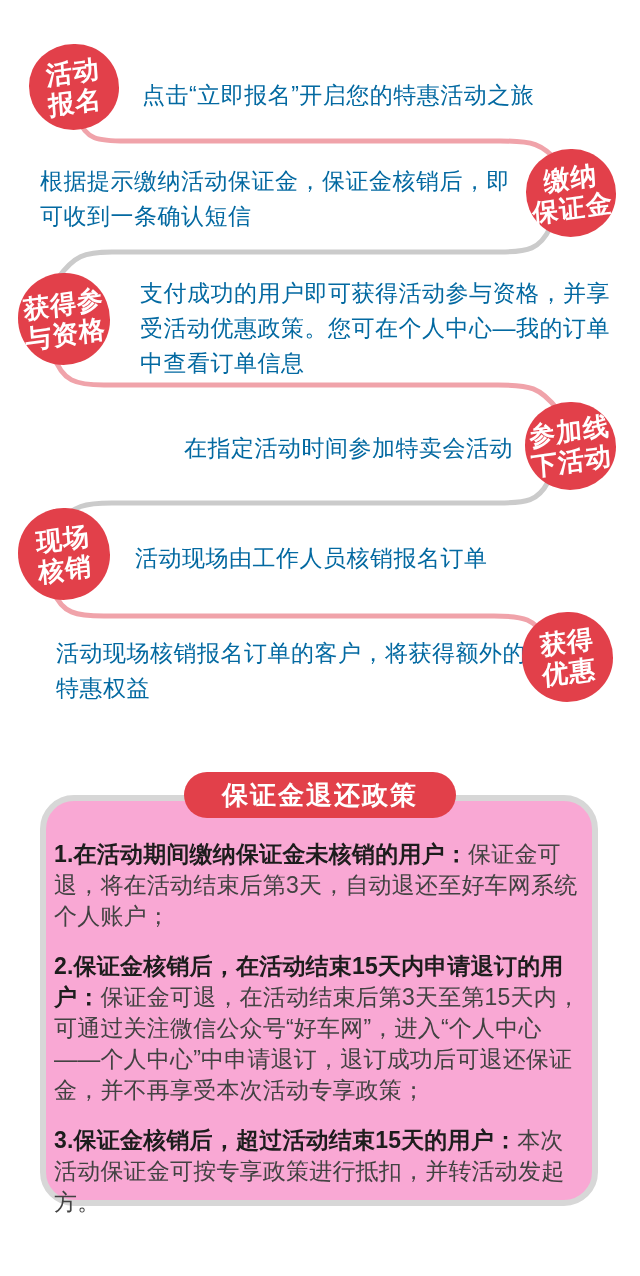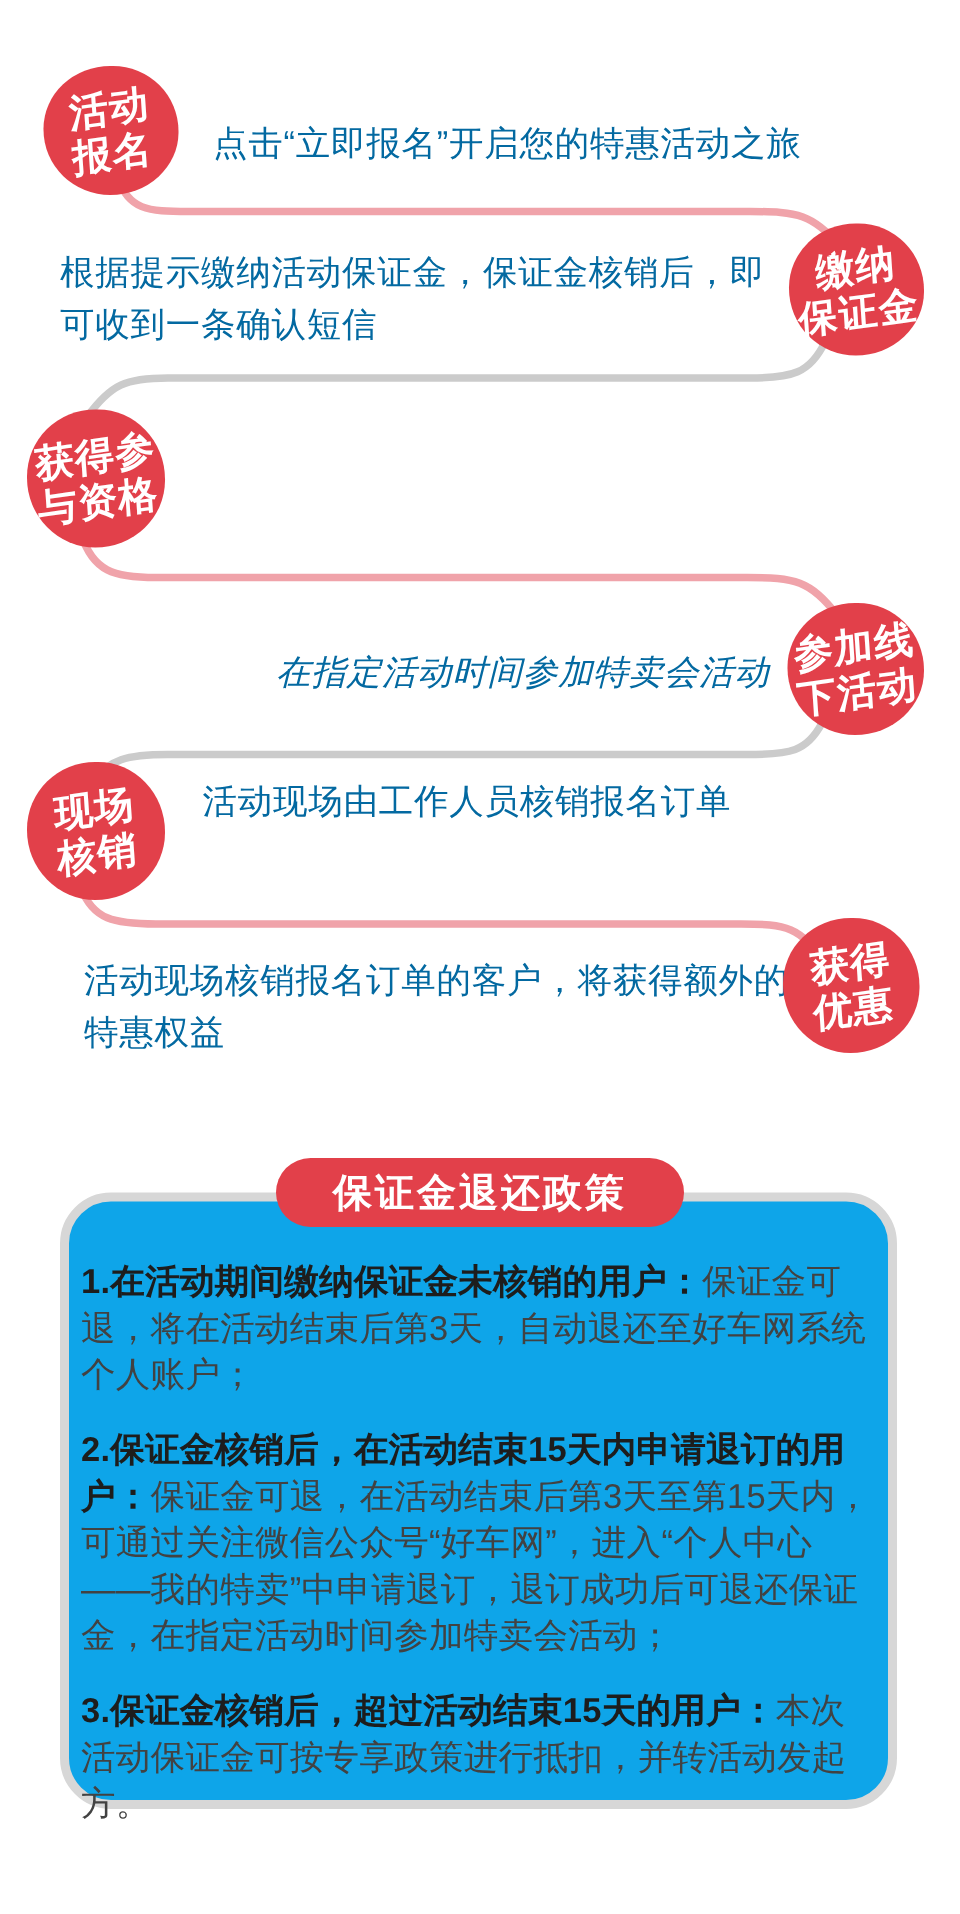--- a/index.html
+++ b/index.html
@@ -24,27 +24,27 @@
   .b4{left:525px;top:402px;width:91px;height:88px;}
   .b5{left:18px;top:508px;width:92px;height:92px;}
   .b6{left:522px;top:612px;width:91px;height:90px;}
   .step-text{
     position:absolute;color:#0369a1;font-size:23px;line-height:35px;
     letter-spacing:0.5px;z-index:1;
   }
   .t1{left:142px;top:78px;white-space:nowrap;}
   .t2{left:40px;top:164px;width:480px;}
   .t3{left:140px;top:276px;width:480px;}
-  .t4{left:184px;top:431px;white-space:nowrap;font-style:italic;}
-  .t5{left:135px;top:517px;white-space:nowrap;}
+  .t4{left:184px;top:431px;white-space:nowrap;}
+  .t5{left:135px;top:541px;white-space:nowrap;}
   .t6{left:56px;top:636px;width:480px;}
   .policy-box{
     position:absolute;left:40px;top:795px;width:558px;height:411px;
     border:6px solid #d7d7d7;border-radius:34px;box-sizing:border-box;
-    padding:38px 8px 0 8px;background:#0ea5e9;
+    padding:38px 8px 0 8px;background:#f9a8d4;
   }
   .policy-item{
     margin:0 0 19px 0;font-size:23px;line-height:31px;color:#424242;
     letter-spacing:0.2px;
   }
   .policy-item .lead{font-weight:700;color:#1d1d1d;}
   .policy-pill{
     position:absolute;left:184px;top:772px;width:272px;height:46px;
     background:#e2404a;border-radius:23px;display:flex;align-items:center;
     justify-content:center;z-index:3;
@@ -75,20 +75,21 @@
   <div class="badge b2">
     <span class="badge-label">缴纳
 保证金</span>
   </div>
   <div class="step-text t2">根据提示缴纳活动保证金，保证金核销后，即可收到一条确认短信</div>
 
   <div class="badge b3">
     <span class="badge-label">获得参
 与资格</span>
   </div>
+  <div class="step-text t3">支付成功的用户即可获得活动参与资格，并享受活动优惠政策。您可在个人中心—我的订单中查看订单信息</div>
 
   <div class="badge b4">
     <span class="badge-label">参加线
 下活动</span>
   </div>
   <div class="step-text t4">在指定活动时间参加特卖会活动</div>
 
   <div class="badge b5">
     <span class="badge-label">现场
 核销</span>
@@ -99,21 +100,21 @@
     <span class="badge-label">获得
 优惠</span>
   </div>
   <div class="step-text t6">活动现场核销报名订单的客户，将获得额外的特惠权益</div>
 
   <div class="policy-box">
     <p class="policy-item">
       <span class="lead">1.在活动期间缴纳保证金未核销的用户：</span><span>保证金可退，将在活动结束后第3天，自动退还至好车网系统个人账户；</span>
     </p>
     <p class="policy-item">
-      <span class="lead">2.保证金核销后，在活动结束15天内申请退订的用户：</span><span>保证金可退，在活动结束后第3天至第15天内，可通过关注微信公众号“好车网”，进入“个人中心——我的特卖”中申请退订，退订成功后可退还保证金，在指定活动时间参加特卖会活动；</span>
+      <span class="lead">2.保证金核销后，在活动结束15天内申请退订的用户：</span><span>保证金可退，在活动结束后第3天至第15天内，可通过关注微信公众号“好车网”，进入“个人中心——个人中心”中申请退订，退订成功后可退还保证金，并不再享受本次活动专享政策；</span>
     </p>
     <p class="policy-item">
       <span class="lead">3.保证金核销后，超过活动结束15天的用户：</span><span>本次活动保证金可按专享政策进行抵扣，并转活动发起方。</span>
     </p>
   </div>
 
   <div class="policy-pill">
     <span>保证金退还政策</span>
   </div>
 

